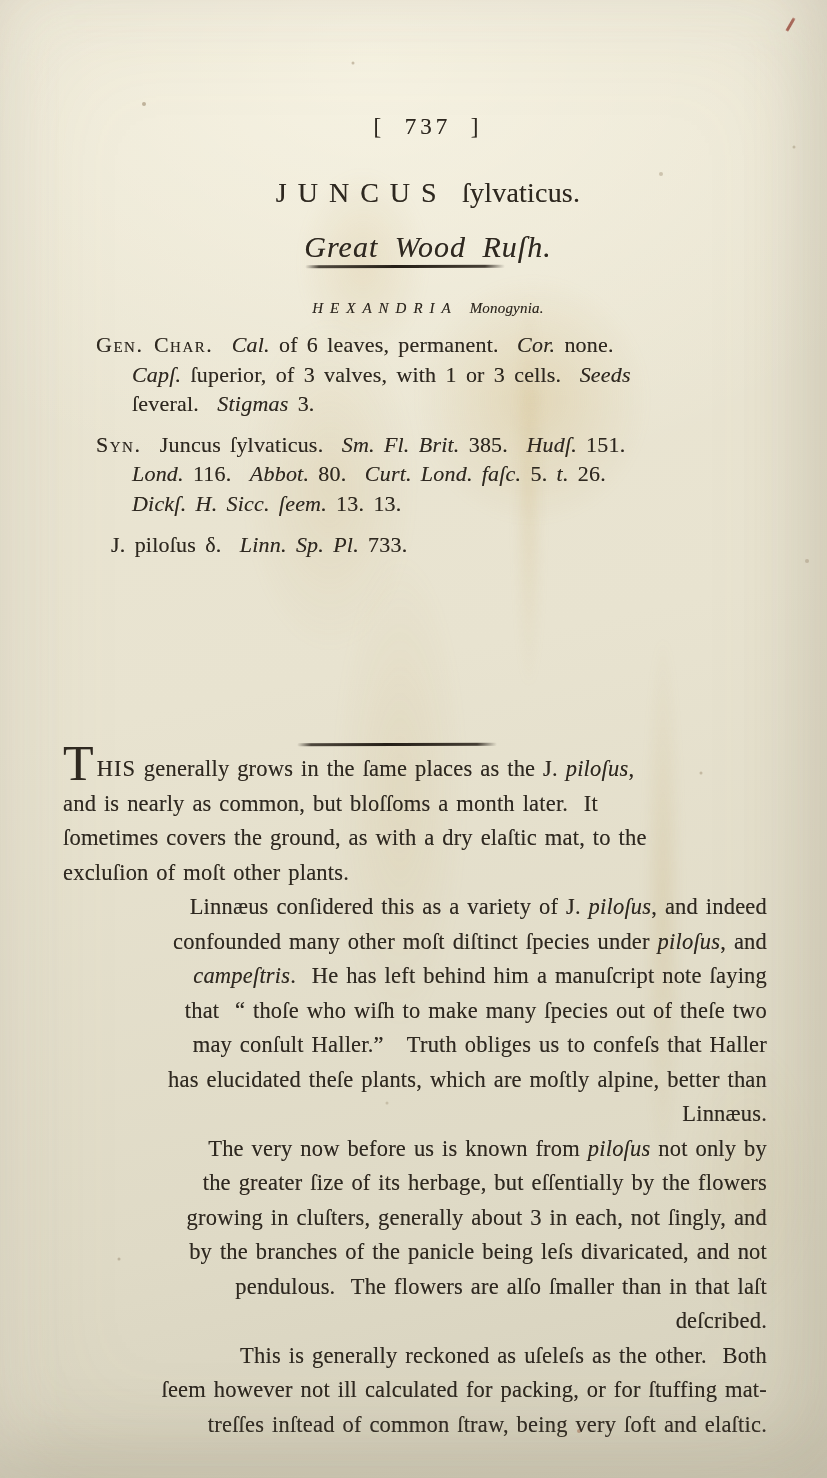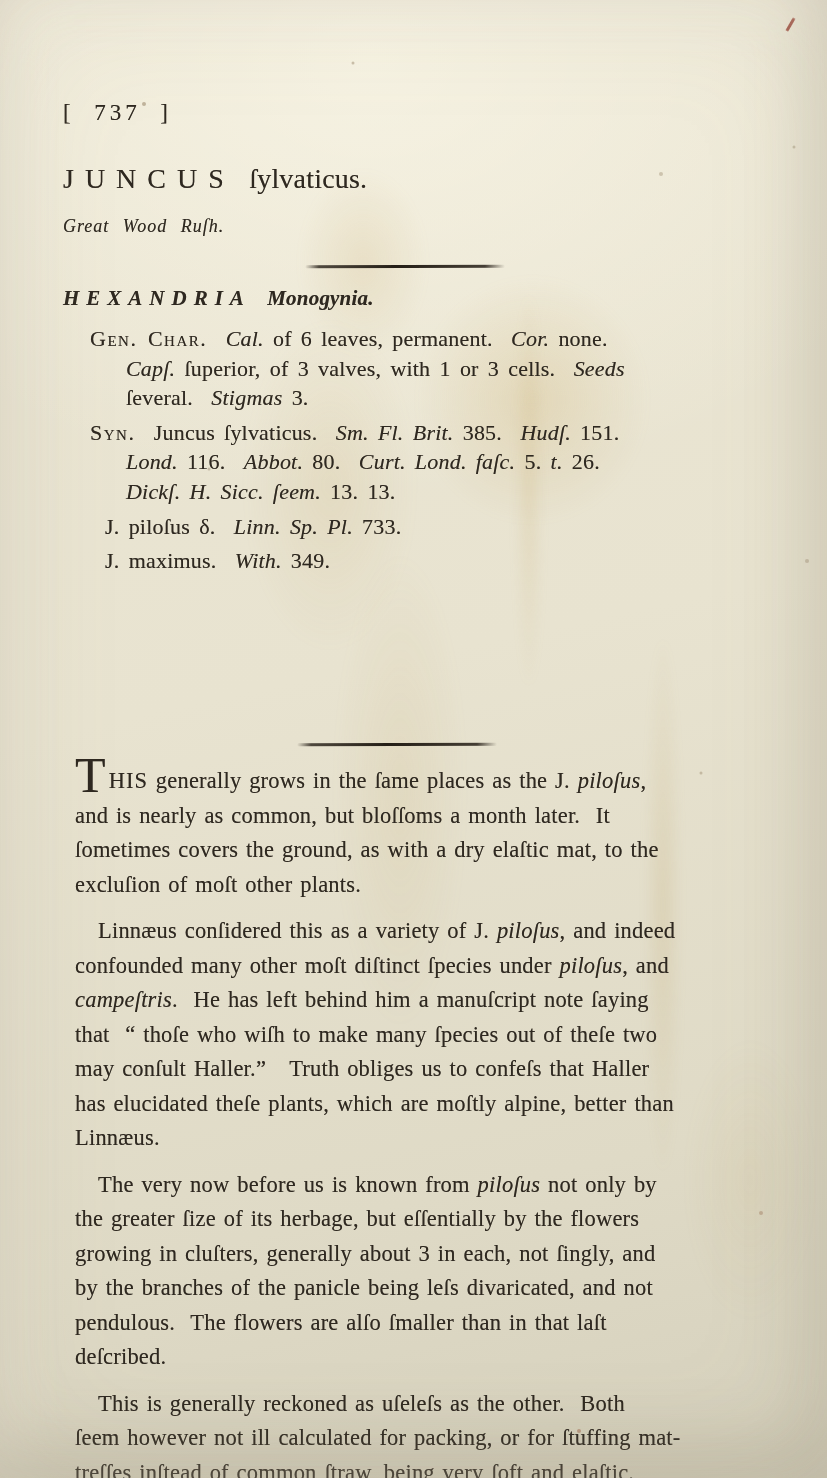--- a/index.html
+++ b/index.html
@@ -43,40 +43,40 @@
       578px 1430px 0 1px rgba(150,80,50,.42),
       760px 1212px 0 1px rgba(140,90,60,.32),
       118px 1258px 0 .5px rgba(100,80,50,.28),
       700px 772px 0 .5px rgba(110,85,50,.28),
       386px 1102px 0 .5px rgba(110,85,50,.22),
       806px 560px 0 1px rgba(120,95,60,.28);}
   .redmark{position:absolute;top:17px;left:789px;width:3px;height:15px;border-radius:2px;
     background:var(--mark-red,#8e2a1e);opacity:.78;transform:rotate(30deg);filter:blur(.3px);}
   
   .head{position:absolute;top:0;left:63px;width:702px;height:330px;}
-  .head > *{position:absolute;left:0;width:100%;text-align:left;margin:0;font-weight:normal;}
+  .head > *{position:absolute;left:0;width:100%;text-align:center;margin:14px;font-weight:normal;}
   .pagenum{top:100px;font-size:23px;letter-spacing:4px;white-space:pre;}
   .title{top:163px;font-size:28px;white-space:pre;}
-  .subtitle{top:216px;font-size:18px;word-spacing:8px;letter-spacing:1px;white-space:pre;}
-  .classline{top:286px;font-size:21px;white-space:pre;font-weight:bold;}
+  .subtitle{top:216px;font-size:30px;word-spacing:8px;letter-spacing:1px;white-space:pre;}
+  .classline{top:286px;font-size:15px;white-space:pre;}
   
   .rule{position:absolute;height:3px;border-radius:2px;pointer-events:none;
     background:linear-gradient(90deg,rgba(40,33,25,0) 0%,rgba(40,33,25,.8) 7%,#241e16 45%,rgba(40,33,25,.85) 90%,rgba(40,33,25,0) 100%);}
   .rule1{top:265px;left:305px;width:200px;transform:rotate(-.15deg);}
   .rule2{top:743px;left:297px;width:200px;transform:rotate(-.2deg);}
   
   .synopsis{position:absolute;top:319px;left:85px;width:688px;font-size:22px;line-height:29.6px;word-spacing:3.5px;}
-  .synopsis p{margin:5px;white-space:pre-wrap;}
+  .synopsis p{margin:11px;white-space:pre-wrap;}
   .hang{padding-left:36px;text-indent:-36px;}
   .ref{padding-left:15px;}
   .gramen{padding-left:41px;text-indent:-27px;}
   
   .bodytext{position:absolute;top:752px;left:63px;width:704px;font-size:22.5px;line-height:34.5px;word-spacing:2px;}
-  .bodytext p{margin:12px;white-space:pre-wrap;}
-  .indent{text-indent:23px;}
+  .bodytext p{margin:0;white-space:pre-wrap;}
+  .indent{text-indent:23px;text-align:right;}
   
   .it{font-style:italic;}
   .sc{font-variant:small-caps;letter-spacing:1.5px;}
   .caps-ls{letter-spacing:11px;}
   .it-ls{font-style:italic;letter-spacing:7px;}
   .dropcap{font-size:50px;line-height:0;position:relative;top:4px;margin-right:3px;}
   .caps{letter-spacing:1px;}
 </style>
 </head>
 <body>
@@ -103,21 +103,20 @@
   <div class="rule rule1"></div>
 
   <section class="synopsis">
     <p class="hang"><span class="sc">Gen. Char.</span><span>  </span><span class="it">Cal.</span><span> of 6 leaves, permanent.  </span><span class="it">Cor.</span><span> none.
 </span><span class="it">Capſ.</span><span> ſuperior, of 3 valves, with 1 or 3 cells.  </span><span class="it">Seeds</span><span>
 ſeveral.  </span><span class="it">Stigmas</span><span> 3.</span></p>
     <p class="hang"><span class="sc">Syn.</span><span>  Juncus ſylvaticus.  </span><span class="it">Sm. Fl. Brit.</span><span> 385.  </span><span class="it">Hudſ.</span><span> 151.
 </span><span class="it">Lond.</span><span> 116.  </span><span class="it">Abbot.</span><span> 80.  </span><span class="it">Curt. Lond. faſc.</span><span> 5. </span><span class="it">t.</span><span> 26.
 </span><span class="it">Dickſ. H. Sicc. ſeem.</span><span> 13. 13.</span></p>
     <p class="ref"><span>J. piloſus δ.  </span><span class="it">Linn. Sp. Pl.</span><span> 733.</span></p>
-    <p class="ref"><span>J. maximus.  </span><span class="it">With.</span><span> 349.</span></p>
   </section>
 
   <div class="rule rule2"></div>
 
   <section class="bodytext">
     <p class="para"><span class="dropcap">T</span><span class="caps">HIS</span><span> generally grows in the ſame places as the J. </span><span class="it">piloſus</span><span>,
 and is nearly as common, but bloſſoms a month later.  It
 ſometimes covers the ground, as with a dry elaſtic mat, to the
 excluſion of moſt other plants.</span></p>
     <p class="para indent"><span>Linnæus conſidered this as a variety of J. </span><span class="it">piloſus</span><span>, and indeed

